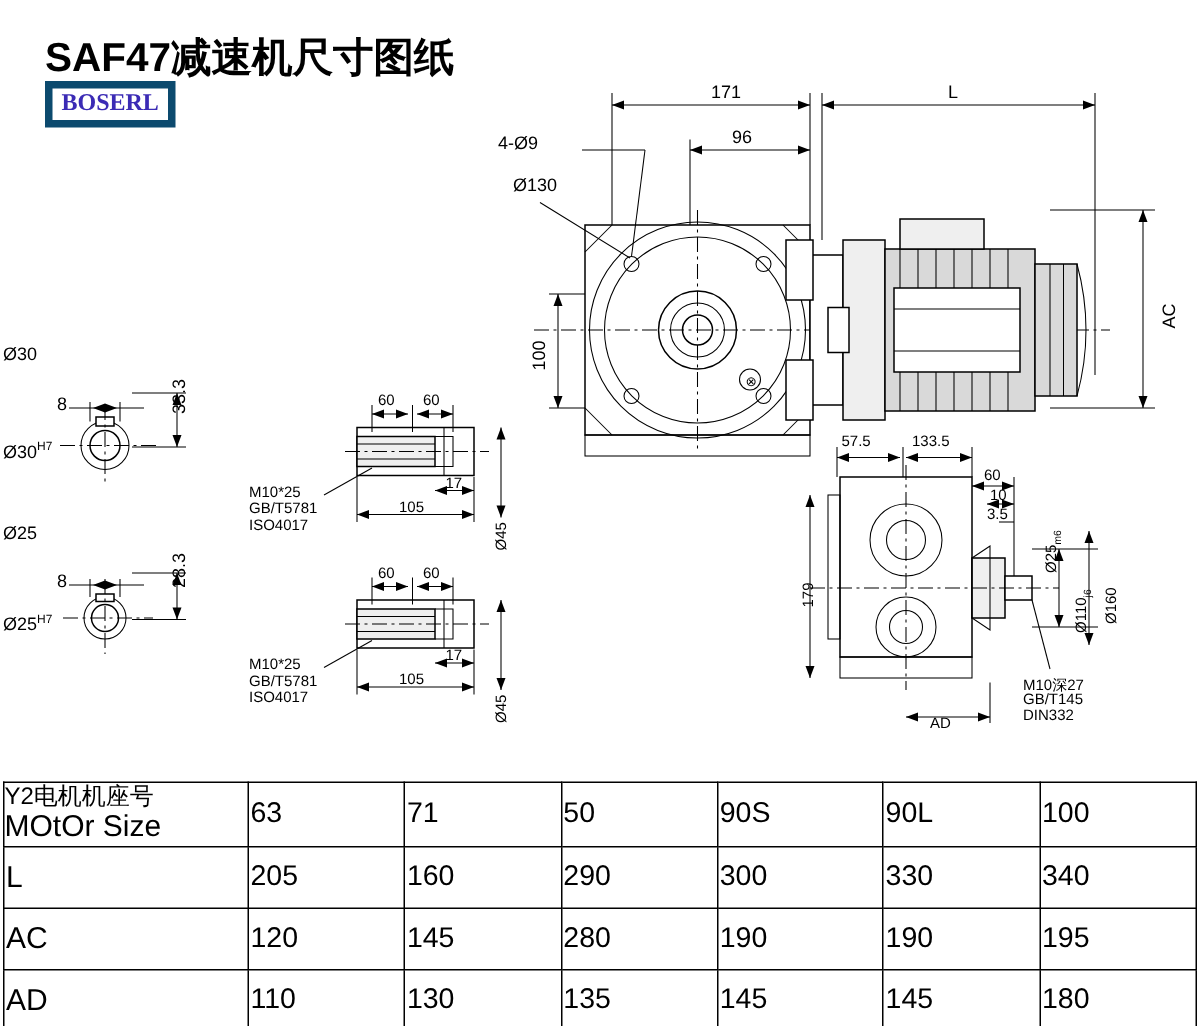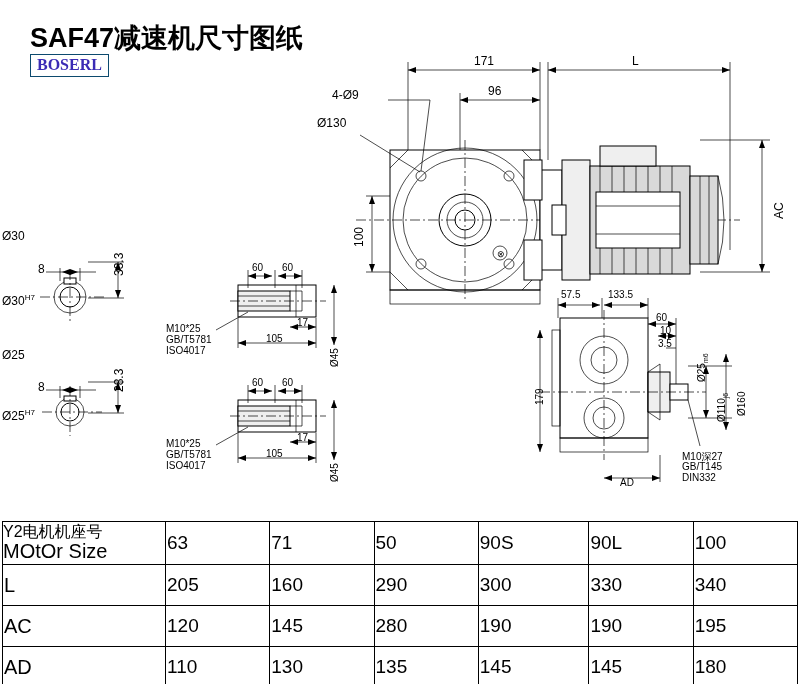--- a/index.html
+++ b/index.html
@@ -15,21 +15,21 @@
 
   
   .title{
     position:absolute;left:30px;top:20px;
     font-size:27px;font-weight:bold;
     letter-spacing:0px;
     white-space:nowrap;
   }
   .logo{
     position:absolute;left:30px;top:54px;
-    border:1px solid #0c4a6e;
+    border:5px solid #0c4a6e;
     padding:1px 6px 2px 6px;
     font-family:"Liberation Serif", serif;
     font-size:16px;font-weight:bold;
     color:#3b2bb5;
     background:#fff;
   }
 
   
   .lbl{position:absolute;font-size:12px;white-space:nowrap;font-family:"Liberation Sans",sans-serif;}
   .lbl.s{font-size:10px;}
@@ -331,21 +331,21 @@
       <line class="thin" x1="660" y1="455" x2="660" y2="482"></line>
 
       <line class="thin" x1="688" y1="400" x2="700" y2="446"></line>
     </g>
   </svg>
 
   <div class="lbl" style="left:462px;top:54px;margin-left:12px;">171</div>
   <div class="lbl" style="left:632px;top:54px;">L</div>
   <div class="lbl" style="left:488px;top:84px;">96</div>
   <div class="lbl" style="left:332px;top:88px;">4-Ø9</div>
-  <div class="lbl" style="left:317px;top:116px;">Ø130</div>
+  <div class="lbl" style="left:342px;top:116px;">Ø130</div>
   <div class="lbl" style="left:352px;top:247px;transform:rotate(-90deg);transform-origin:left top;">100</div>
   <div class="lbl" style="left:772px;top:219px;transform:rotate(-90deg);transform-origin:left top;">AC</div>
 
   <div class="lbl" style="left:2px;top:229px;">Ø30</div>
   <div class="lbl" style="left:38px;top:262px;">8</div>
   <div class="lbl" style="left:2px;top:293px;"><span>Ø30</span><sup style="font-size:8px;">H7</sup></div>
   <div class="lbl" style="left:112px;top:276px;transform:rotate(-90deg);transform-origin:left top;">33.3</div>
 
   <div class="lbl" style="left:2px;top:348px;">Ø25</div>
   <div class="lbl" style="left:38px;top:380px;">8</div>

